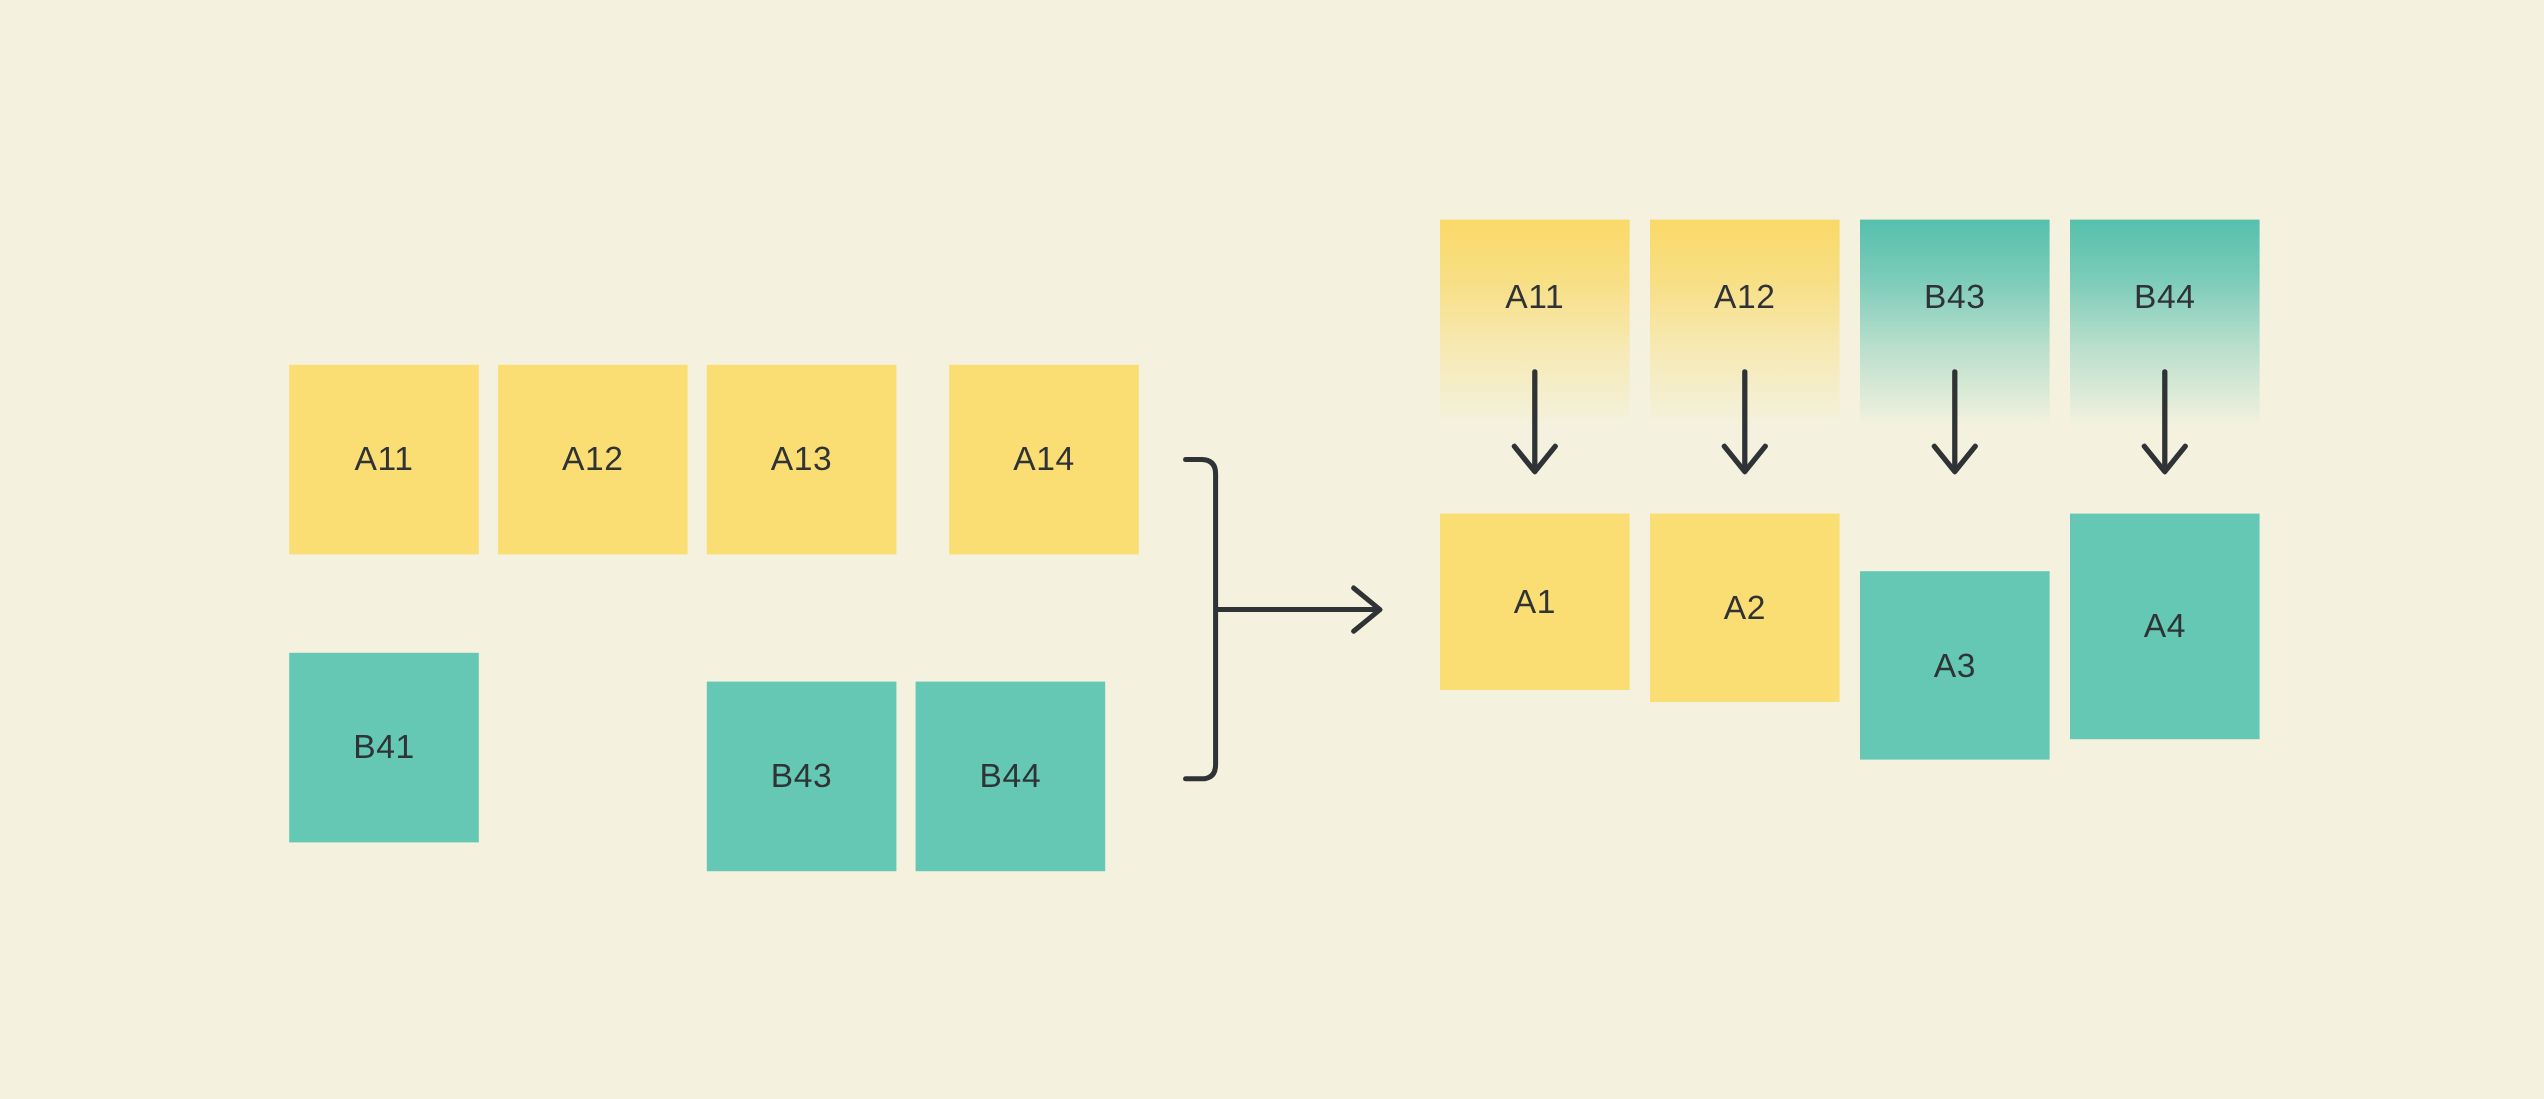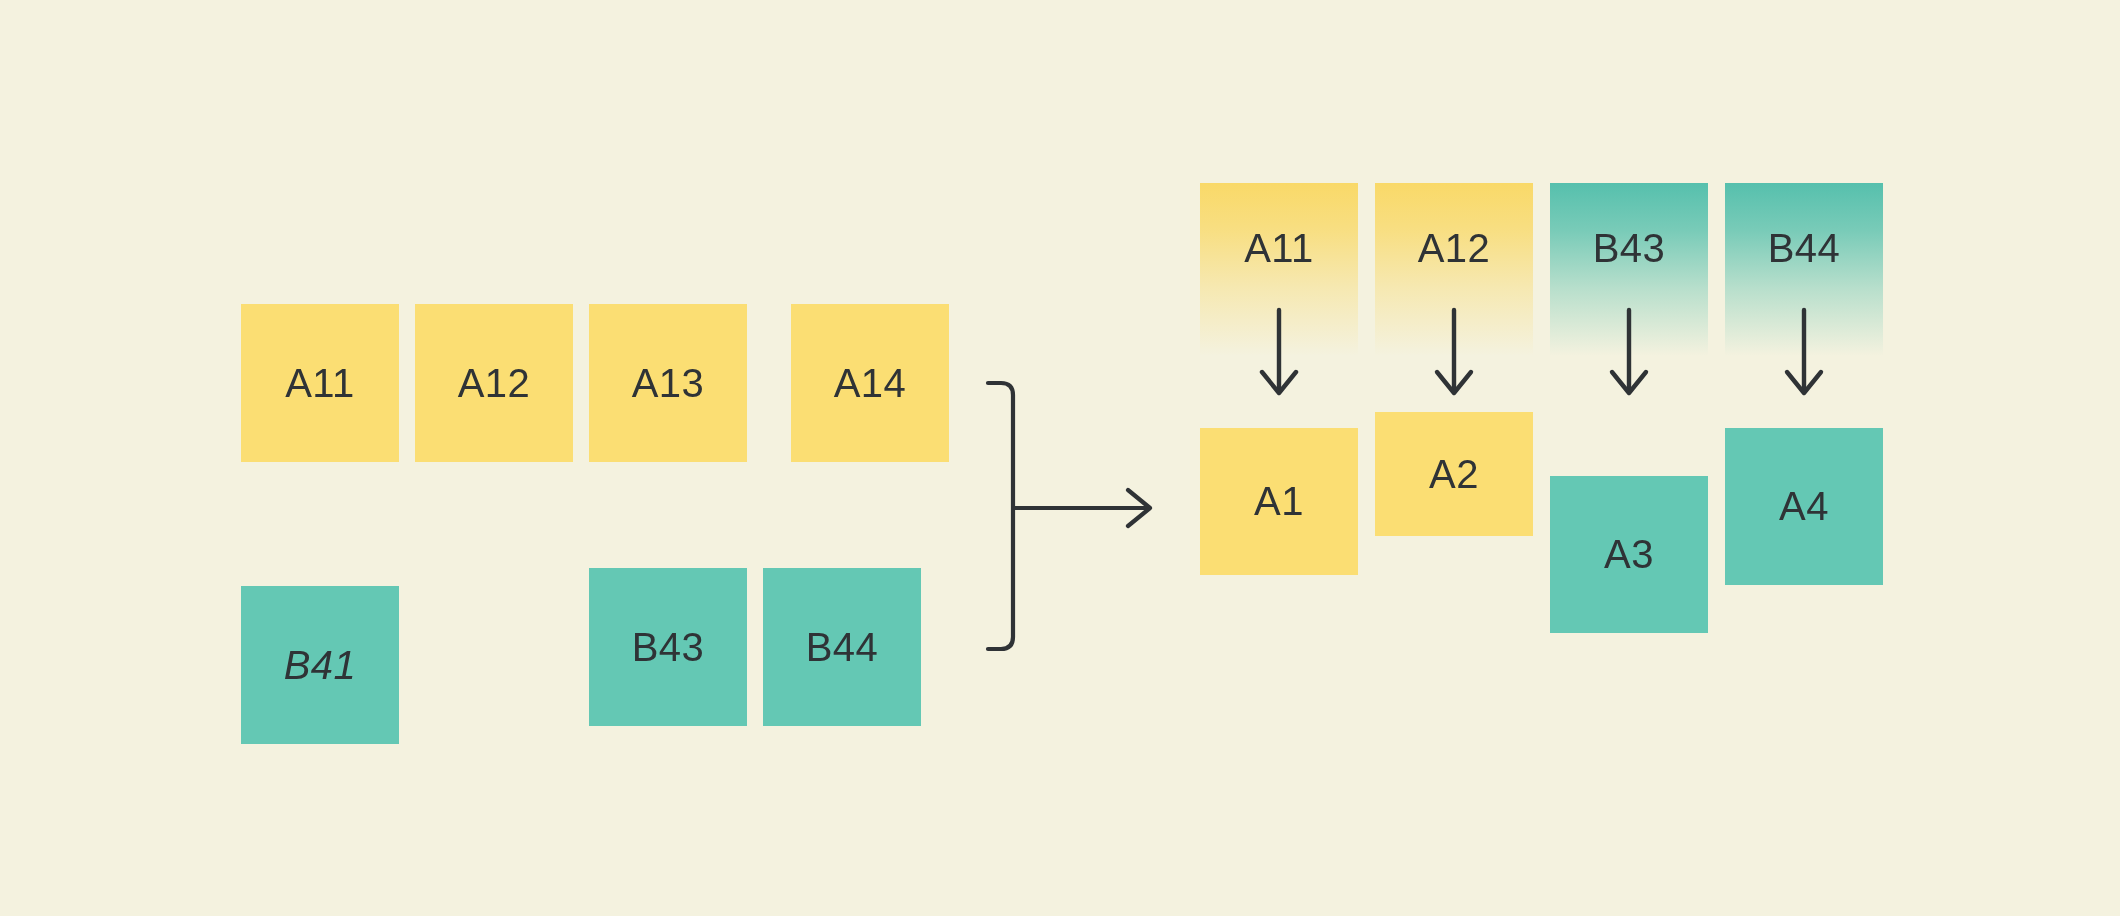--- a/index.html
+++ b/index.html
@@ -20,21 +20,21 @@
   }
   .block {
     position: absolute;
     width: 158px;
     height: 158px;
     display: flex;
     align-items: center;
     justify-content: center;
   }
   .block .label {
-    font-size: 40px;
+    font-size: 28px;
     font-weight: 500;
     color: var(--ink, #2F3336);
     letter-spacing: 0.5px;
     user-select: none;
   }
   .solid-yellow { background: var(--block-yellow, #FBDE73); }
   .solid-teal   { background: var(--block-teal, #64C8B4); }
 
   
   .grad {
@@ -82,21 +82,21 @@
   <div class="block solid-yellow" style="left:415px; top:304px;">
     <span class="label">A12</span>
   </div>
   <div class="block solid-yellow" style="left:589px; top:304px;align-items:center;">
     <span class="label">A13</span>
   </div>
   <div class="block solid-yellow" style="left:763px; top:304px;margin-left:28px;">
     <span class="label">A14</span>
   </div>
 
-  <div class="block solid-teal" style="left:241px; top:586px;font-style:italic;">
+  <div class="block solid-teal" style="left:241px; top:544px;">
     <span class="label">B41</span>
   </div>
   <div class="block solid-teal" style="left:589px; top:568px;">
     <span class="label">B43</span>
   </div>
   <div class="block solid-teal" style="left:763px; top:568px;">
     <span class="label">B44</span>
   </div>
 
   <svg class="bracket-svg" style="left:975px; top:370px;" width="190" height="290" viewBox="0 0 190 290">
@@ -131,23 +131,23 @@
     <path class="stroke" stroke-width="4.4" d="M5 66 L22 87 L39 66"></path>
   </svg>
   <svg class="arrow-svg" style="left:1782px; top:306px;" width="44" height="96" viewBox="0 0 44 96">
     <path class="stroke" stroke-width="4.4" d="M22 4 V82"></path>
     <path class="stroke" stroke-width="4.4" d="M5 66 L22 87 L39 66"></path>
   </svg>
 
   <div class="block solid-yellow" style="left:1200px; top:428px; height:147px;">
     <span class="label">A1</span>
   </div>
-  <div class="block solid-yellow" style="left:1375px; top:412px; height:124px;">
+  <div class="block solid-yellow" style="left:1375px; top:428px; height:157px;">
     <span class="label">A2</span>
   </div>
   <div class="block solid-teal" style="left:1550px; top:444px; height:157px;margin-top:32px;">
     <span class="label">A3</span>
   </div>
-  <div class="block solid-teal" style="left:1725px; top:428px; height:157px;">
+  <div class="block solid-teal" style="left:1725px; top:428px; height:188px;">
     <span class="label">A4</span>
   </div>
 
 </div>
 
 </body></html>

